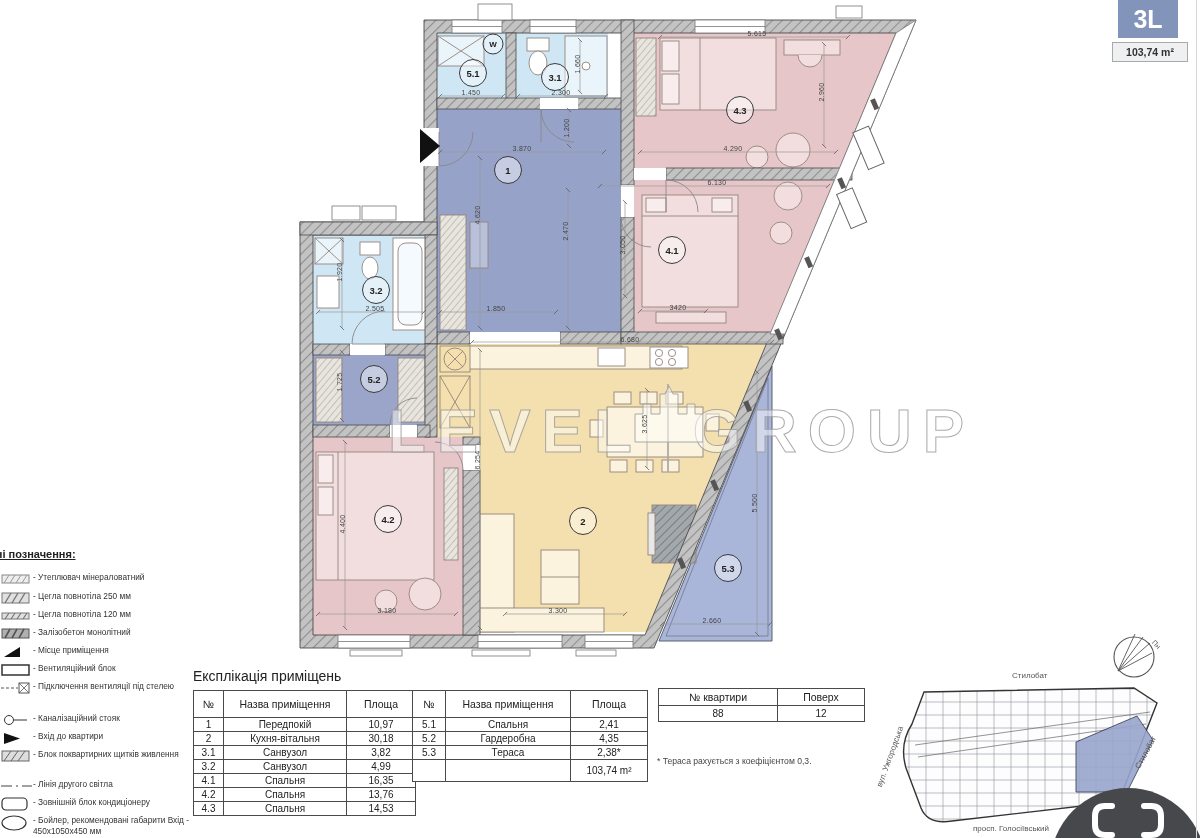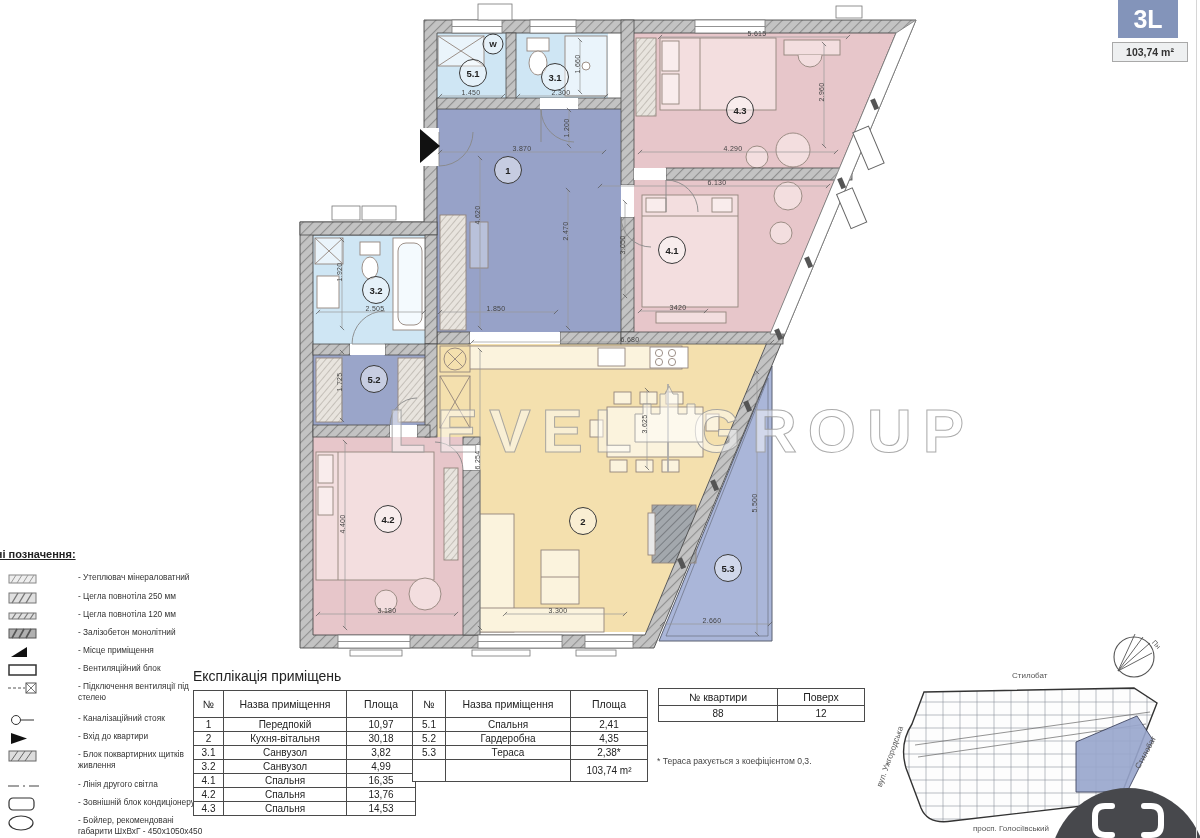--- a/index.html
+++ b/index.html
@@ -26,21 +26,21 @@
   
   .badge{position:absolute;left:1118px;top:0;width:60px;height:38px;background:#8394ba;
          display:flex;align-items:center;justify-content:center;color:#fff;font-size:25px;
          font-weight:bold;}
   .area-badge{position:absolute;left:1112px;top:42px;width:74px;height:18px;background:#eef0f1;
          border:1px solid #a9a9a9;display:flex;align-items:center;justify-content:center;
          font-size:10.5px;font-weight:bold;color:#333;}
   
   .legend-title{position:absolute;left:-32px;top:548px;font-size:11px;font-weight:bold;
                 text-decoration:underline;}
-  .lg-item{position:absolute;left:10px;display:flex;align-items:flex-start;width:195px;gap:38px;}
+  .lg-item{position:absolute;left:3px;display:flex;align-items:flex-start;width:195px;}
   .lg-icon{width:32px;flex:0 0 32px;margin-left:-2px;}
   .lg-text{font-size:8.3px;line-height:1.3;color:#333;}
   
   .tbl-title{position:absolute;left:193px;top:668px;font-size:14px;color:#222;}
   table.x{border-collapse:collapse;position:absolute;background:#fff;}
   table.x td,table.x th{border:1px solid #4a4a4a;font-size:10px;font-weight:normal;
       padding:0 3px;text-align:center;color:#222;}
   table.x th{height:26px;font-size:10.5px;}
   table.x td{height:13px;}
   td.nm,th.nm{text-align:left;padding-left:5px;}
@@ -442,21 +442,21 @@
 <div class="lg-item" style="top:797px">
   <svg class="lg-icon" width="32" height="14">
         <rect x="1" y="1" width="25" height="12" rx="4" fill="none" stroke="#333" stroke-width="1.2"></rect>
       </svg>
   <span class="lg-text">- Зовнішній блок кондиціонеру</span>
     </div>
 <div class="lg-item" style="top:815px">
   <svg class="lg-icon" width="32" height="16">
         <ellipse cx="13" cy="8" rx="12" ry="7" fill="none" stroke="#333" stroke-width="1.2"></ellipse>
       </svg>
-  <span class="lg-text">- Бойлер, рекомендовані габарити ШхВхГ - 450х1050х450 мм</span>
+  <span class="lg-text">- Бойлер, рекомендовані габарити Вхід - 450х1050х450 мм</span>
     </div>
 
 <div class="tbl-title">Експлікація приміщень</div>
 
 <table class="x" style="left:193px;top:690px">
   <tbody>
         <tr>
           <th style="width:23px">№</th>
       <th class="nm" style="width:116px">Назва приміщення</th>
       <th style="width:62px">Площа</th>

